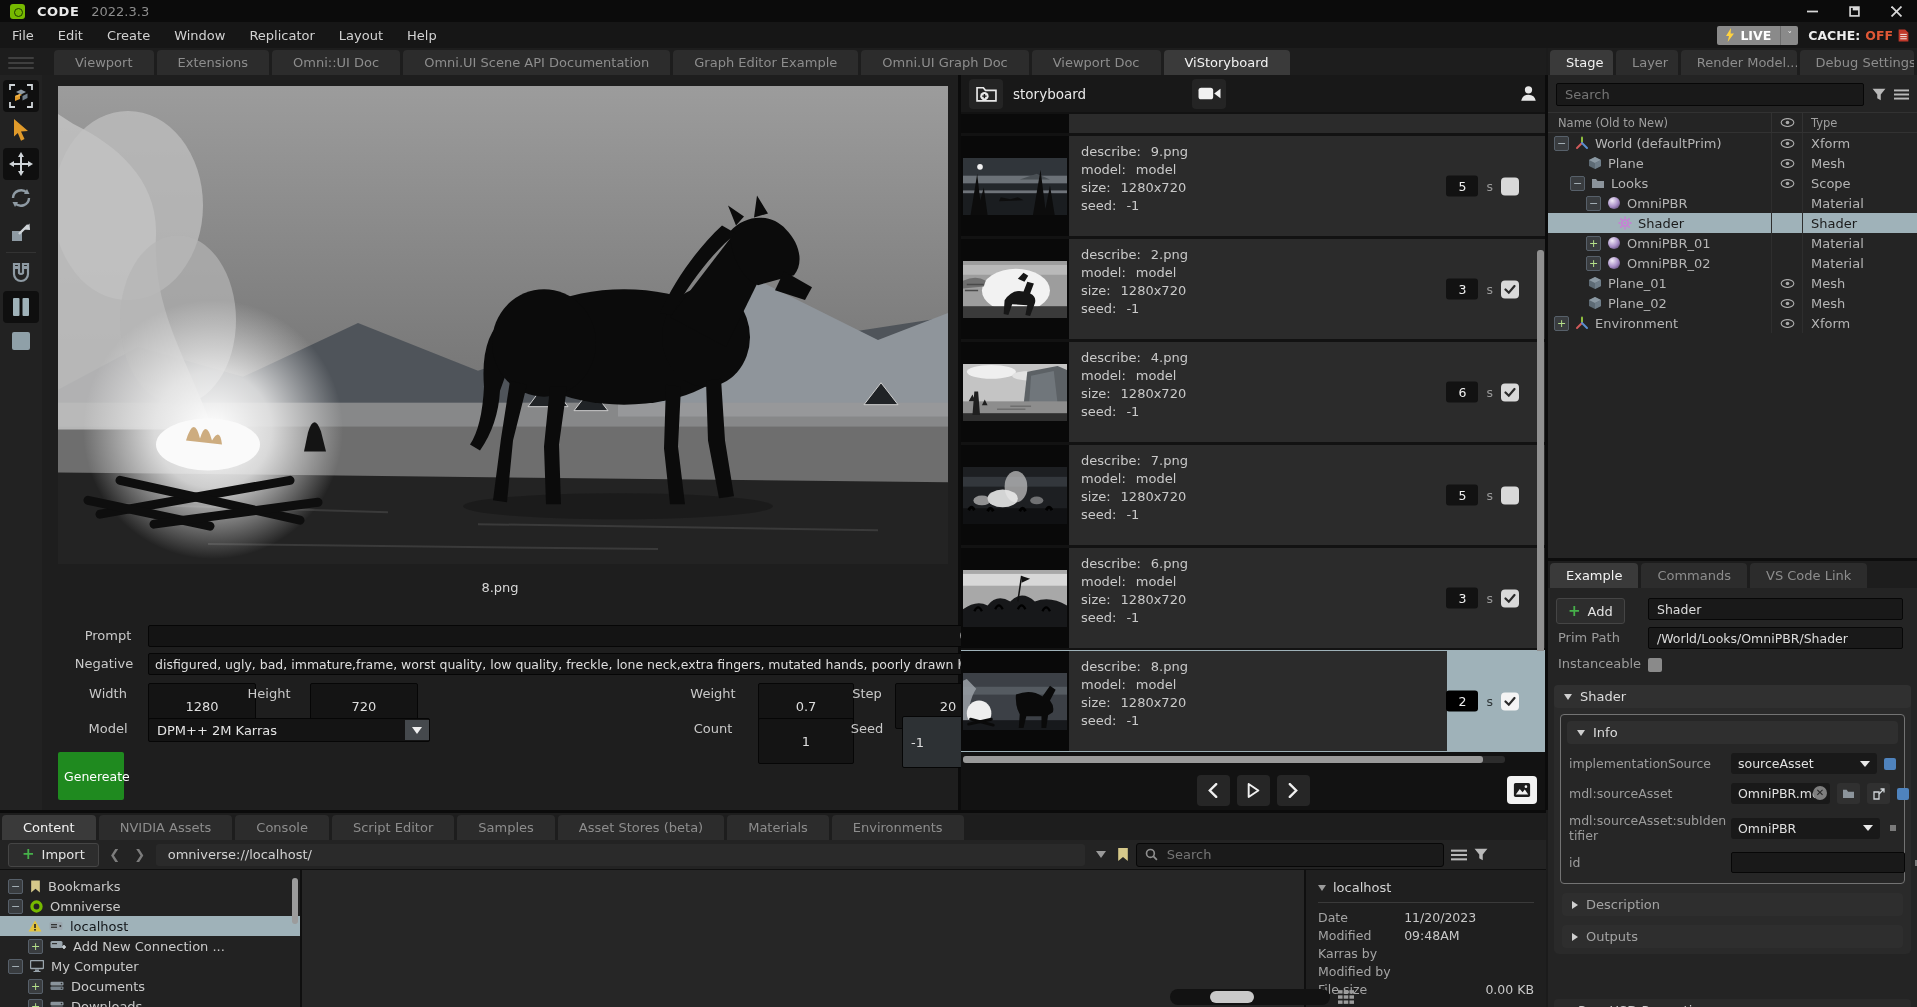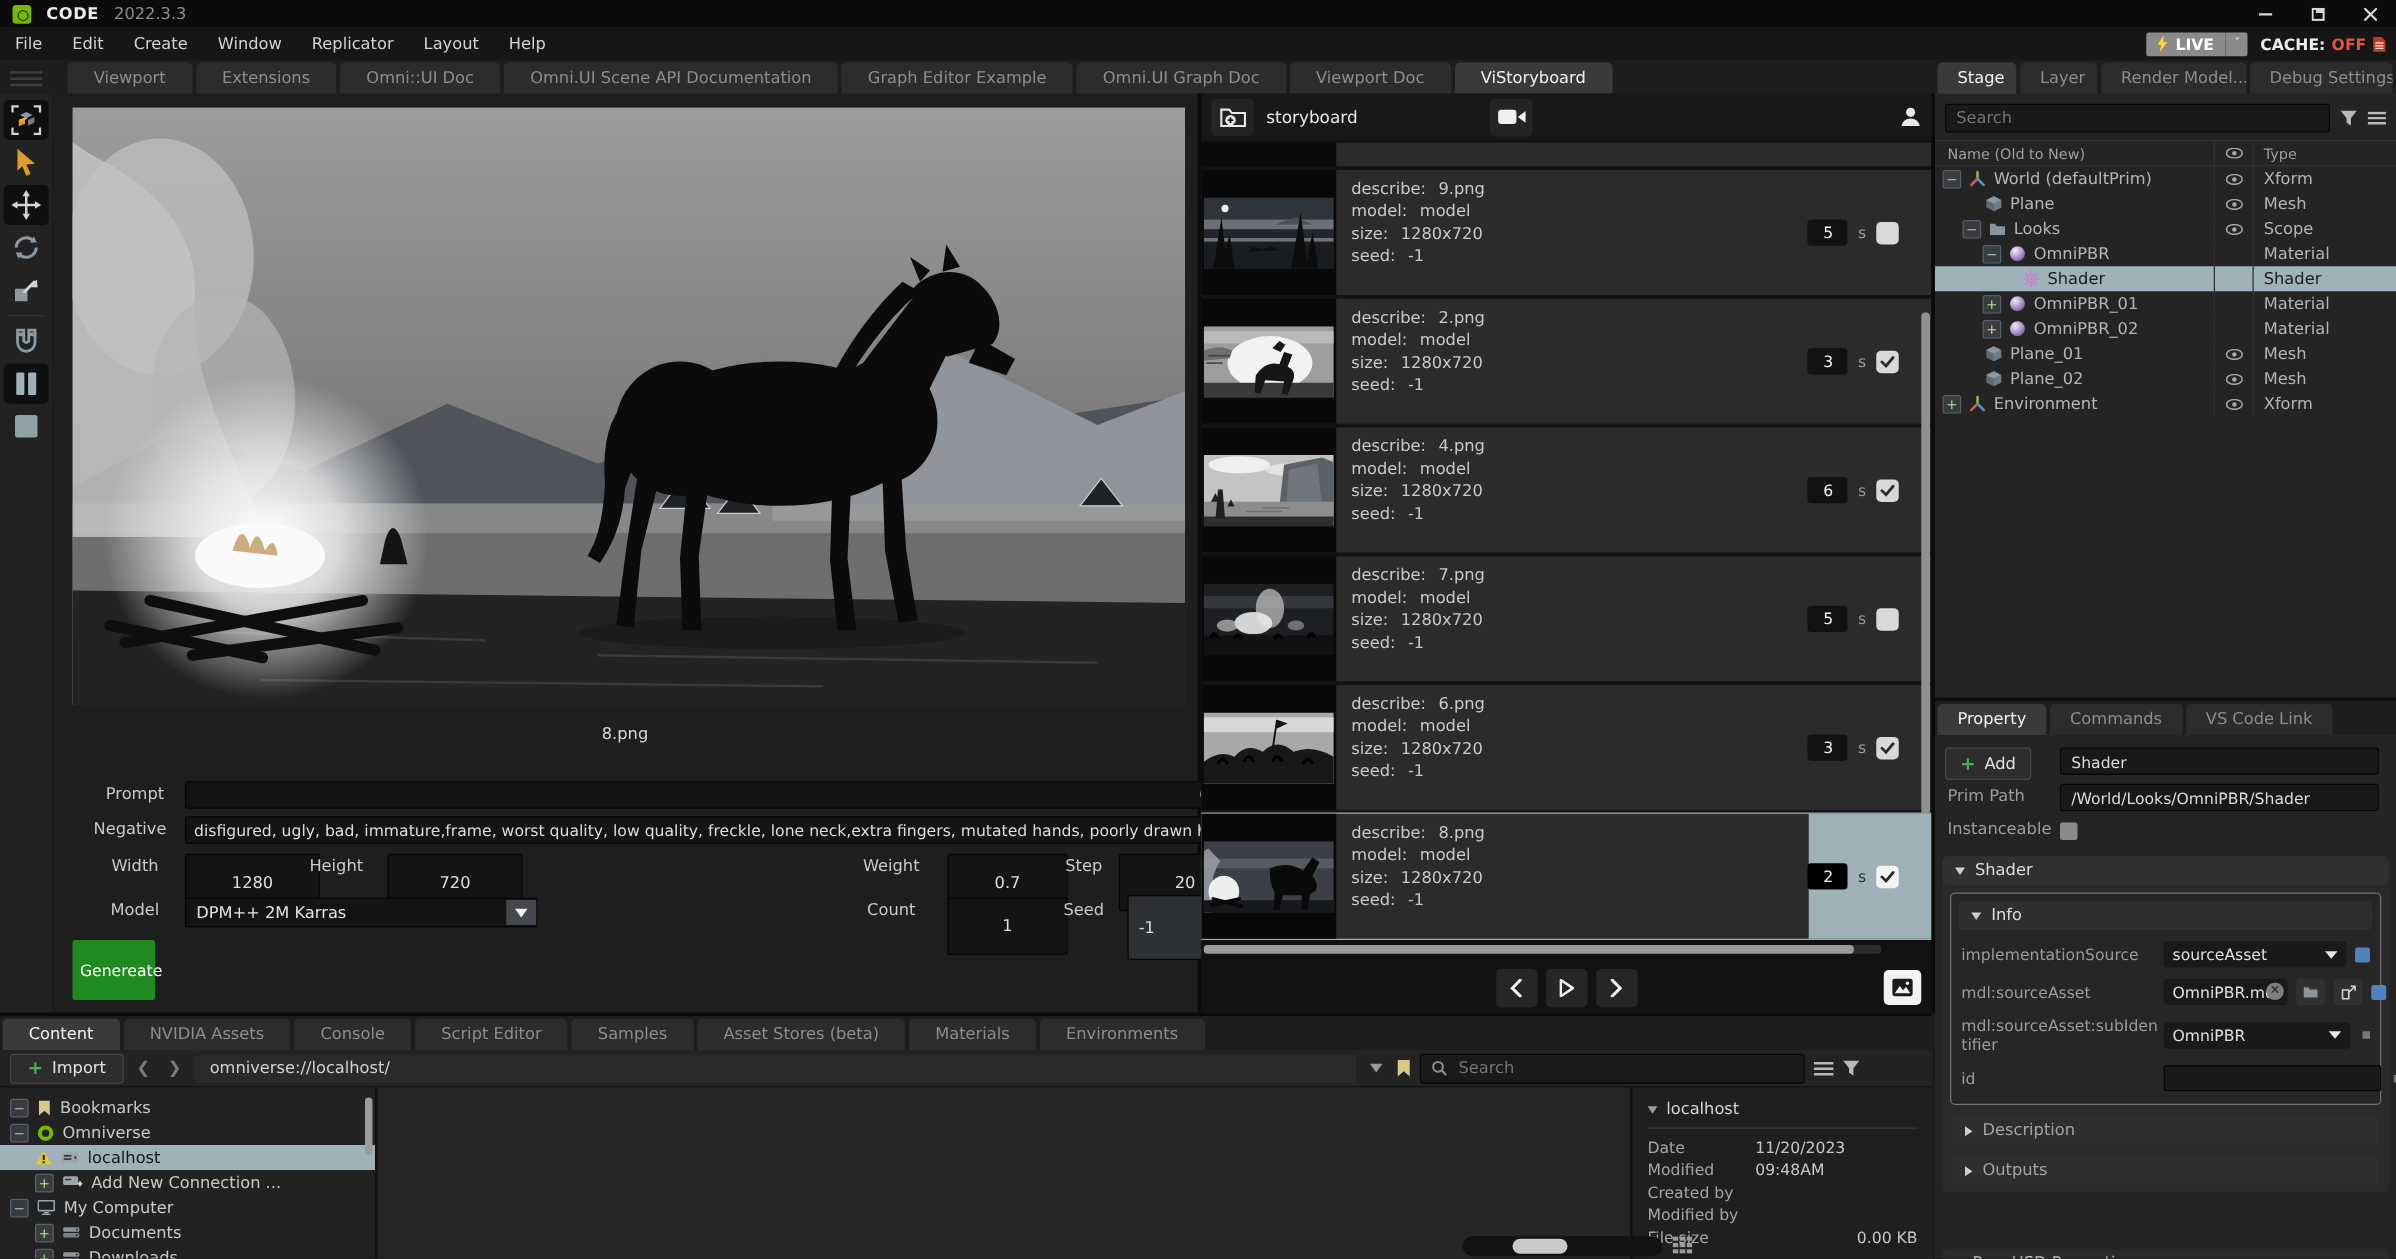--- a/index.html
+++ b/index.html
@@ -925,21 +925,21 @@
       <span class="teye">
           <svg class="i" width="15" height="9">
             <use href="#icon-eye"></use>
           </svg>
         </span>
       <span class="ttype">Xform</span>
     </div>
 
     <div id="prop">
       <div class="rtabs">
-        <span class="rtab active">Property</span>
+        <span class="rtab active">Example</span>
         <span class="rtab">Commands</span>
         <span class="rtab">VS Code Link</span>
       </div>
       <div id="addbtn">
           <span class="plusg">+</span>
           <span>Add</span>
         </div>
       <input class="pfield" style="left: 100px; top: 37px; right: 14px;" value="Shader">
       <span class="prow-label" style="left:10px;top:69px;">Prim Path</span>
       <input class="pfield" style="left: 100px; top: 66px; right: 14px;" value="/World/Looks/OmniPBR/Shader">
@@ -1126,21 +1126,21 @@
         <div id="dhead">
             <span class="tri-d" style="border-top-color:#9a9a9a;"></span>
             <span>localhost</span>
           </div>
         <hr>
         <div class="drow">
             <span>Date Modified</span>
             <span class="dv">11/20/2023 09:48AM</span>
           </div>
         <div class="drow">
-            <span>Created by</span>
+            <span>Karras by</span>
             <span class="dv"></span>
           </div>
         <div class="drow">
             <span>Modified by</span>
             <span class="dv"></span>
           </div>
         <div class="drow">
             <span>File size</span>
             <span class="dv">0.00 KB</span>
           </div>

